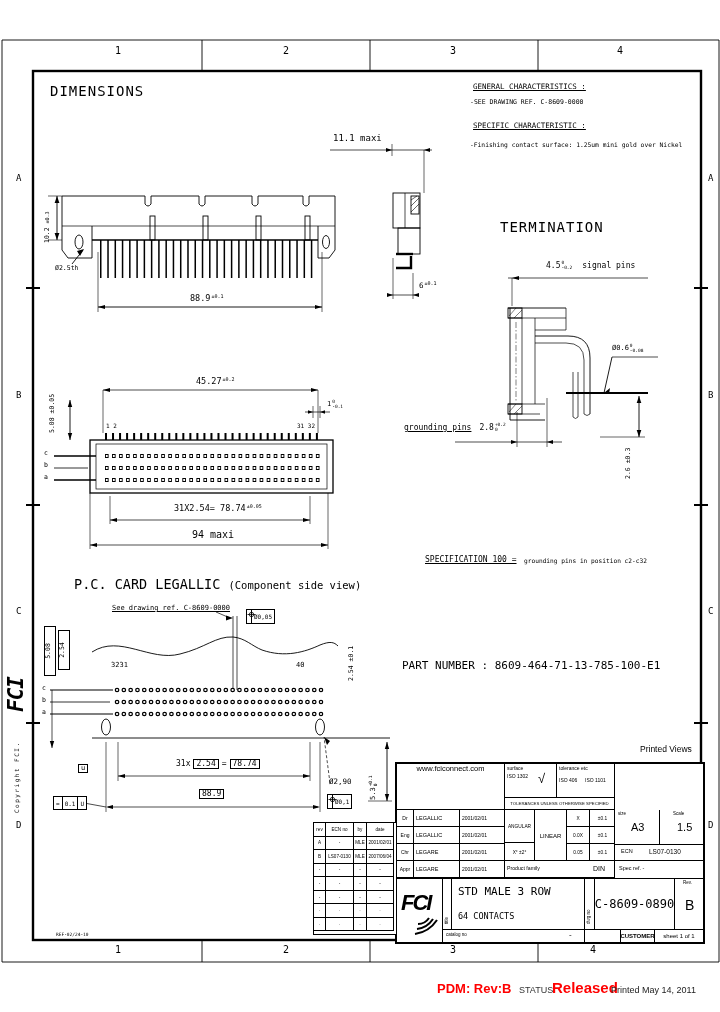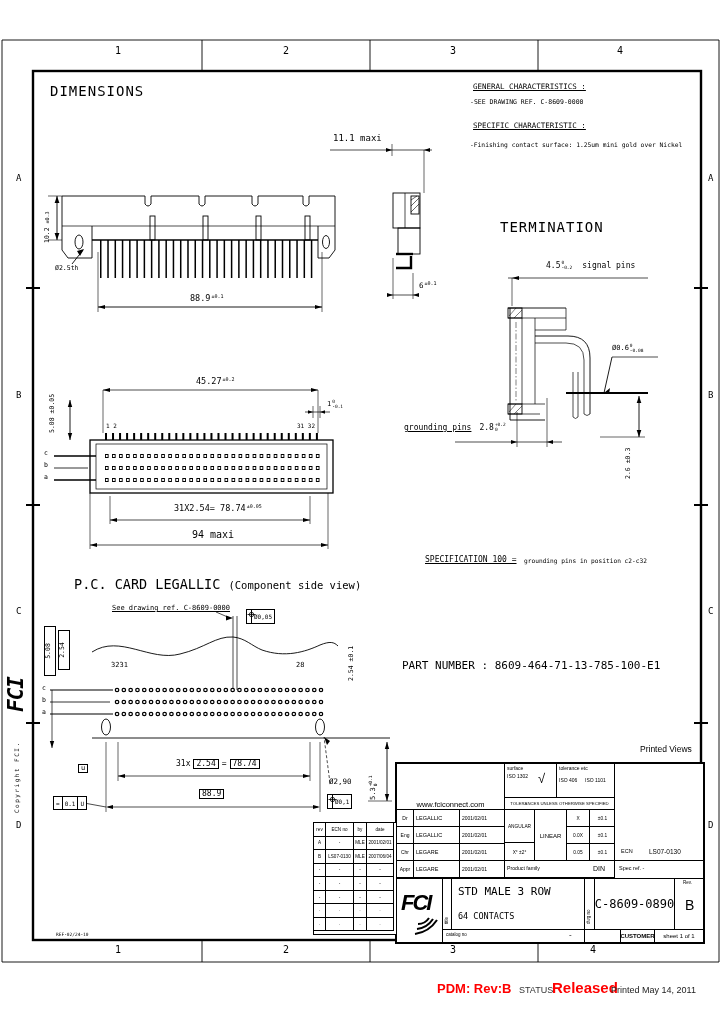--- a/index.html
+++ b/index.html
@@ -301,21 +301,21 @@
           <line x1="4.5" y1="0.5" x2="4.5" y2="8.5"></line>
           <line x1="0.5" y1="4.5" x2="8.5" y2="4.5"></line>
         </g>
       </svg>
     </span>
   <span>Ø0,05</span>
 </div>
 <div class="t vt bx" style="left:44px;top:676px;width:44px;height:10px;font-size:6.5px;text-align:center">5.08</div>
 <div class="t vt bx" style="left:58px;top:670px;width:34px;height:10px;font-size:6.5px;text-align:center">2.54</div>
 <div class="t" style="left:111px;top:662px;font-size:7px">3231</div>
-<div class="t" style="left:296px;top:662px;font-size:7px">28</div>
+<div class="t" style="left:296px;top:662px;font-size:7px">40</div>
 <div class="t vt" style="left:348px;top:681px;font-size:6.5px">2.54 ±0.1</div>
 <div class="t" style="left:42px;top:685px;font-size:6.5px">c</div>
 <div class="t" style="left:42px;top:697px;font-size:6.5px">b</div>
 <div class="t" style="left:42px;top:709px;font-size:6.5px">a</div>
 <div class="t flexrow" style="left:176px;top:759px;font-size:8px;align-items:center;gap:3px">
   <span>31x</span>
   <span class="bx">2.54</span>
   <span>=</span>
   <span class="bx">78.74</span>
 </div>
@@ -343,21 +343,21 @@
   <span>5.3</span>
   <span class="st">
       <span>+0.1</span>
       <span>0</span>
     </span>
 </div>
 
 <div class="s" style="left:640px;top:745px;font-size:8.5px">Printed Views</div>
 
 <div id="tb">
-  <div class="cell br bb" style="left:0;top:0;width:108px;height:46px;display:flex;align-items:flex-end;justify-content:center;font-size:7.5px">
+  <div class="cell br bb" style="left:0;top:0;width:108px;height:46px;display:flex;align-items:flex-start;justify-content:center;font-size:7.5px">
       <span>www.fciconnect.com</span>
     </div>
   <div class="cell br bb" style="left:108px;top:0;width:52px;height:34px">
     <span class="s" style="left:2px;top:2px;font-size:5px">surface</span>
     <span class="s" style="left:2px;top:10px;font-size:5px">ISO 1302</span>
     <span class="s" style="left:33px;top:8px;font-size:13px">√</span>
   </div>
   <div class="cell br bb" style="left:160px;top:0;width:58px;height:34px">
     <span class="s" style="left:2px;top:2px;font-size:5px">tolerance etc</span>
     <span class="s" style="left:2px;top:14px;font-size:5px">ISO 406</span>
@@ -433,20 +433,27 @@
       </div>
     <div class="cell" style="left:85px;top:34px;width:25px;height:17px;font-size:4.8px;display:flex;align-items:center;justify-content:center">
         <span>±0.1</span>
       </div>
   </div>
   <div class="cell br bb" style="left:108px;top:97px;width:110px;height:17px">
     <span class="s" style="left:2px;top:5px;font-size:5.2px">Product family</span>
     <span class="s" style="left:88px;top:4px;font-size:7px">DIN</span>
   </div>
 
+  <div class="cell bb" style="left:218px;top:46px;width:88px;height:35px">
+    <span class="s" style="left:3px;top:2px;font-size:4.5px">size</span>
+    <span class="s" style="left:16px;top:12px;font-size:11px">A3</span>
+    <span style="position:absolute;left:44px;top:0;width:1px;height:35px;background:#000"></span>
+    <span class="s" style="left:58px;top:2px;font-size:4.5px">Scale</span>
+    <span class="s" style="left:62px;top:12px;font-size:11px">1.5</span>
+  </div>
   <div class="cell bb" style="left:218px;top:81px;width:88px;height:16px">
     <span class="s" style="left:6px;top:4px;font-size:5.5px">ECN</span>
     <span class="s" style="left:34px;top:4px;font-size:6.5px">LS07-0130</span>
   </div>
   <div class="cell" style="left:218px;top:97px;width:88px;height:17px">
     <span class="s" style="left:4px;top:5px;font-size:5.5px">Spec ref. -</span>
   </div>
   <span style="position:absolute;left:0;top:114px;width:306px;height:1px;background:#000"></span>
 
   <div class="cell br" style="left:0;top:114px;width:46px;height:64px">

